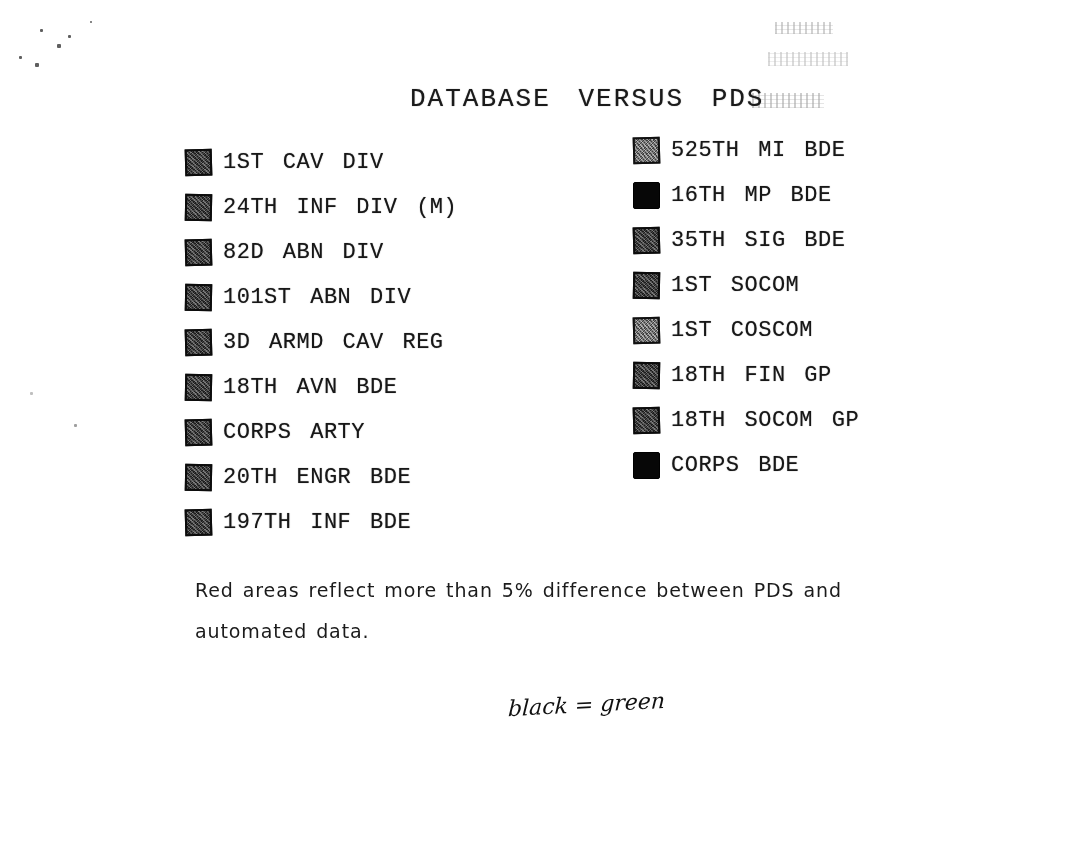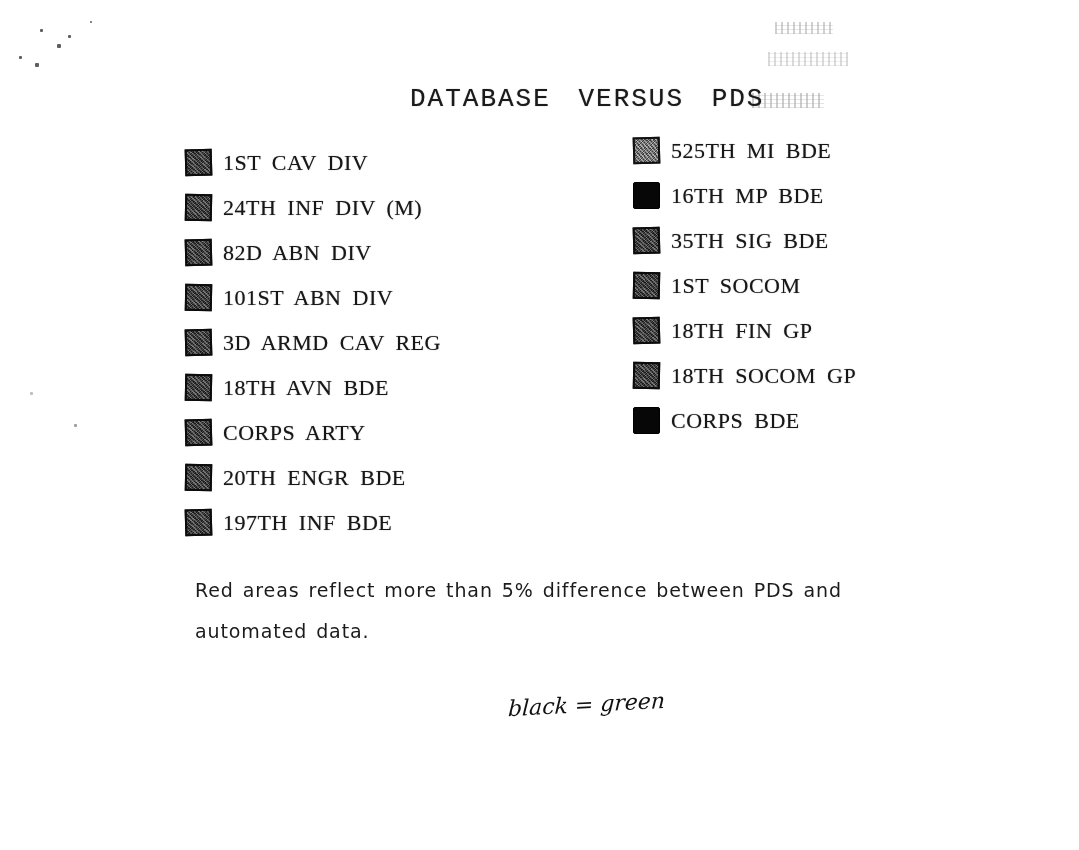--- a/index.html
+++ b/index.html
@@ -47,21 +47,20 @@
   .marker.solid{
     background:#070707;border:1px solid #000;border-radius:2px;
   }
   .unit-row:nth-child(odd) .marker{transform:rotate(-1.6deg);}
   .unit-row:nth-child(even) .marker{transform:rotate(1.2deg);}
   .unit-row .marker.solid{transform:none;}
   .unit-label{
     font-size:22px;letter-spacing:.5px;word-spacing:5px;
     color:#171717;white-space:nowrap;
     text-shadow:0 0 1px rgba(0,0,0,.5);
-    font-family:Liberation Serif, serif;
   }
   
   .footnote{
     position:absolute;left:188px;top:570px;width:700px;
     font-family:"DejaVu Sans", sans-serif;
     font-size:19px;letter-spacing:.9px;word-spacing:2px;
     line-height:41px;color:#1b1b1b;margin-left:7px;
   }
   
   .handwritten{
@@ -150,20 +149,24 @@
       </div>
       <div class="unit-row">
         <span class="marker stamped"></span>
         <span class="unit-label">35TH SIG BDE</span>
       </div>
       <div class="unit-row">
         <span class="marker stamped"></span>
         <span class="unit-label">1ST SOCOM</span>
       </div>
       <div class="unit-row">
+        <span class="marker stamped-light"></span>
+        <span class="unit-label">1ST COSCOM</span>
+      </div>
+      <div class="unit-row">
         <span class="marker stamped"></span>
         <span class="unit-label">18TH FIN GP</span>
       </div>
       <div class="unit-row">
         <span class="marker stamped"></span>
         <span class="unit-label">18TH SOCOM GP</span>
       </div>
       <div class="unit-row">
         <span class="marker solid"></span>
         <span class="unit-label">CORPS BDE</span>

